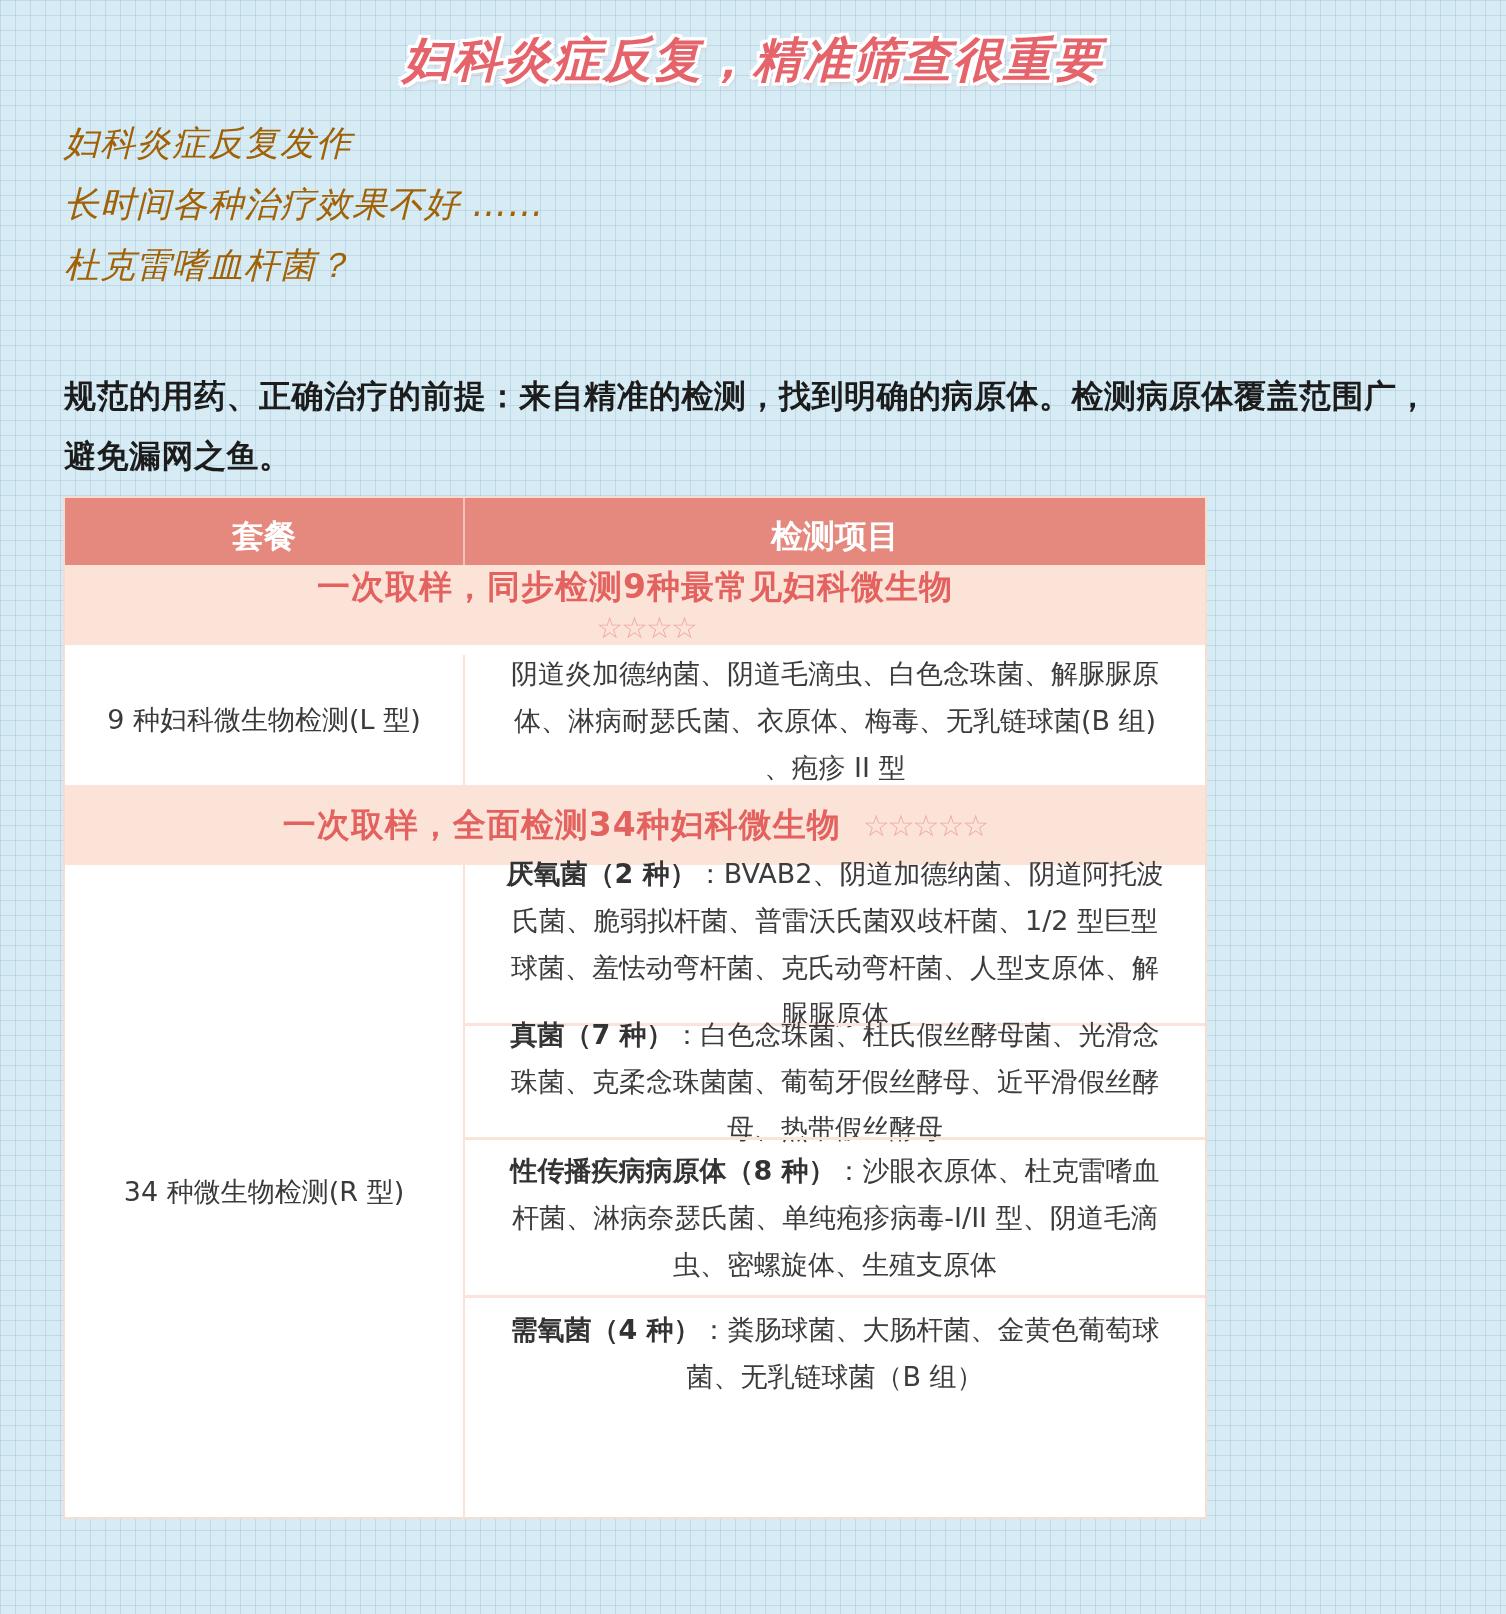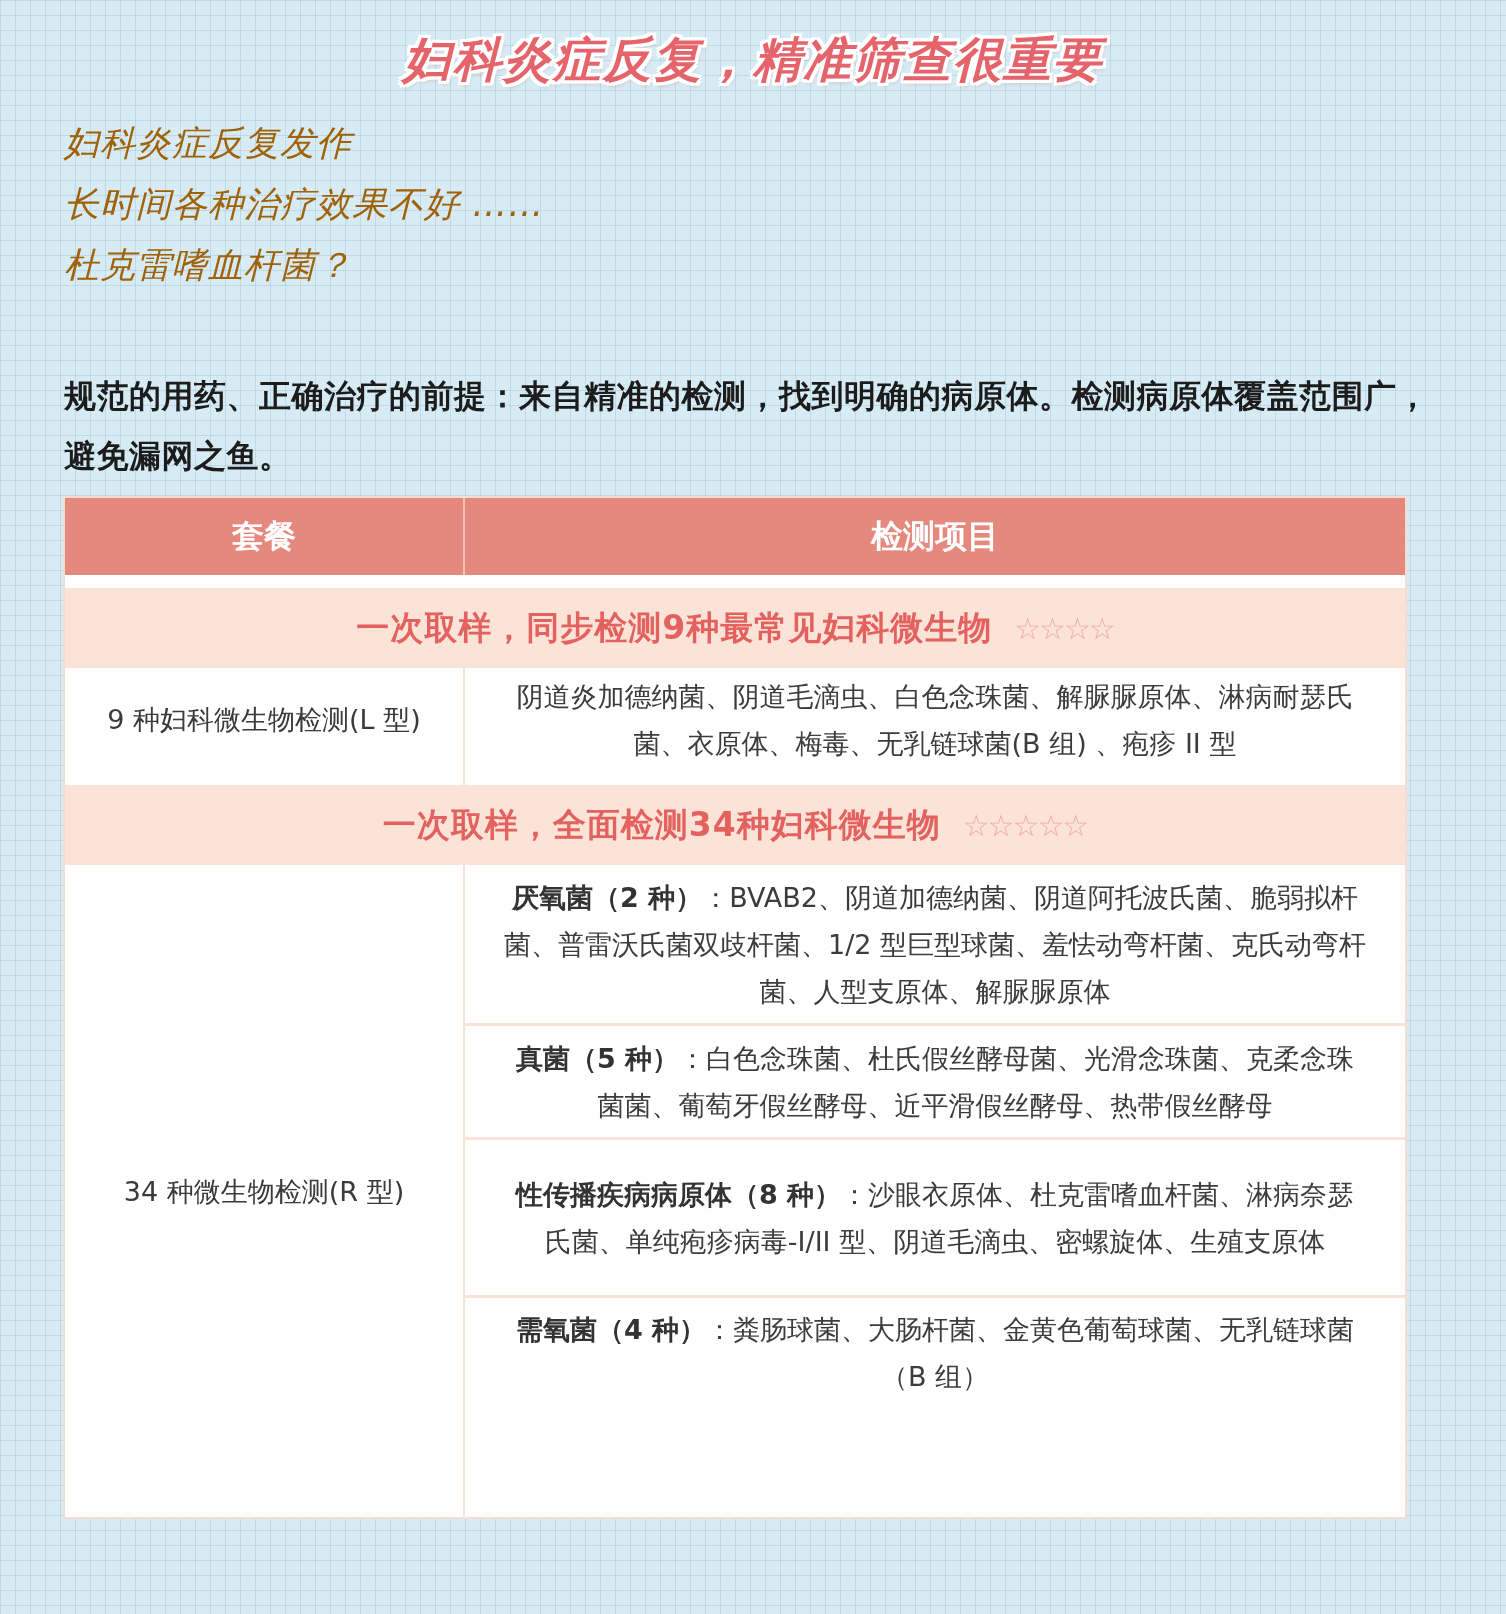--- a/index.html
+++ b/index.html
@@ -30,21 +30,21 @@
     font-size: 35px; font-style: italic; color: #a16207;
     height: 61px; line-height: 50px; letter-spacing: 1px;
     font-family: "DejaVu Sans", sans-serif; font-weight: normal;
   }
   .bold-para {
     position: absolute; left: 64px; top: 366px; width: 1380px;
     font-size: 32px; font-weight: bold; line-height: 60px; color: #1c1c1c;
     letter-spacing: 0.5px;
   }
   .table {
-    position: absolute; left: 63px; top: 496px; width: 1344px; height: 1023px;
+    position: absolute; left: 63px; top: 496px; width: 1144px; height: 1023px;
     background: #fff;
     border: 2px solid #f6ddd2;
   }
   .thead {
     position: absolute; left: 0; top: 0; width: 100%; height: 77px;
     background: #e5897f; display: flex;
   }
   .th {
     display: flex; align-items: center; justify-content: center;
     color: #fff; font-size: 32px; font-weight: bold; height: 100%;
@@ -87,21 +87,21 @@
 </div>
 
 <div class="bold-para">规范的用药、正确治疗的前提：来自精准的检测，找到明确的病原体。检测病原体覆盖范围广，避免漏网之鱼。</div>
 
 <div class="table">
   <div class="thead">
     <div class="th col1">套餐</div>
     <div class="th col2">检测项目</div>
   </div>
 
-  <div class="band" style="top:90px;">
+  <div class="band" style="top:67px;flex-direction:column;">
     <span>一次取样，同步检测9种最常见妇科微生物</span>
     <span class="stars">☆☆☆☆</span>
   </div>
   <div class="row" style="top:157px; height:130px;">
     <div class="pkg">9 种妇科微生物检测(L 型)</div>
     <div class="items">
       <div class="cell" style="height:130px;">
         <span>阴道炎加德纳菌、阴道毛滴虫、白色念珠菌、解脲脲原体、淋病耐瑟氏菌、衣原体、梅毒、无乳链球菌(B 组) 、疱疹 II 型</span>
       </div>
     </div>
@@ -111,21 +111,21 @@
     <span>一次取样，全面检测34种妇科微生物</span>
     <span class="stars">☆☆☆☆☆</span>
   </div>
   <div class="row" style="top:367px; height:654px;">
     <div class="pkg">34 种微生物检测(R 型)</div>
     <div class="items">
       <div class="cell" style="height:158px;">
         <span><b>厌氧菌（2 种）</b><span>：BVAB2、阴道加德纳菌、阴道阿托波氏菌、脆弱拟杆菌、普雷沃氏菌双歧杆菌、1/2 型巨型球菌、羞怯动弯杆菌、克氏动弯杆菌、人型支原体、解脲脲原体</span></span>
       </div>
       <div class="cell" style="height:114px;">
-        <span><b>真菌（5 种）</b><span>：白色念珠菌、杜氏假丝酵母菌、光滑念珠菌、克柔念珠菌菌、葡萄牙假丝酵母、近平滑假丝酵母、热带假丝酵母</span></span>
+        <span><b>真菌（7 种）</b><span>：白色念珠菌、杜氏假丝酵母菌、光滑念珠菌、克柔念珠菌菌、葡萄牙假丝酵母、近平滑假丝酵母、热带假丝酵母</span></span>
       </div>
       <div class="cell" style="height:158px;">
         <span><b>性传播疾病病原体（8 种）</b><span>：沙眼衣原体、杜克雷嗜血杆菌、淋病奈瑟氏菌、单纯疱疹病毒-I/II 型、阴道毛滴虫、密螺旋体、生殖支原体</span></span>
       </div>
       <div class="cell" style="height:112px;">
         <span><b>需氧菌（4 种）</b><span>：粪肠球菌、大肠杆菌、金黄色葡萄球菌、无乳链球菌（B 组）</span></span>
       </div>
     </div>
   </div>
 </div>

